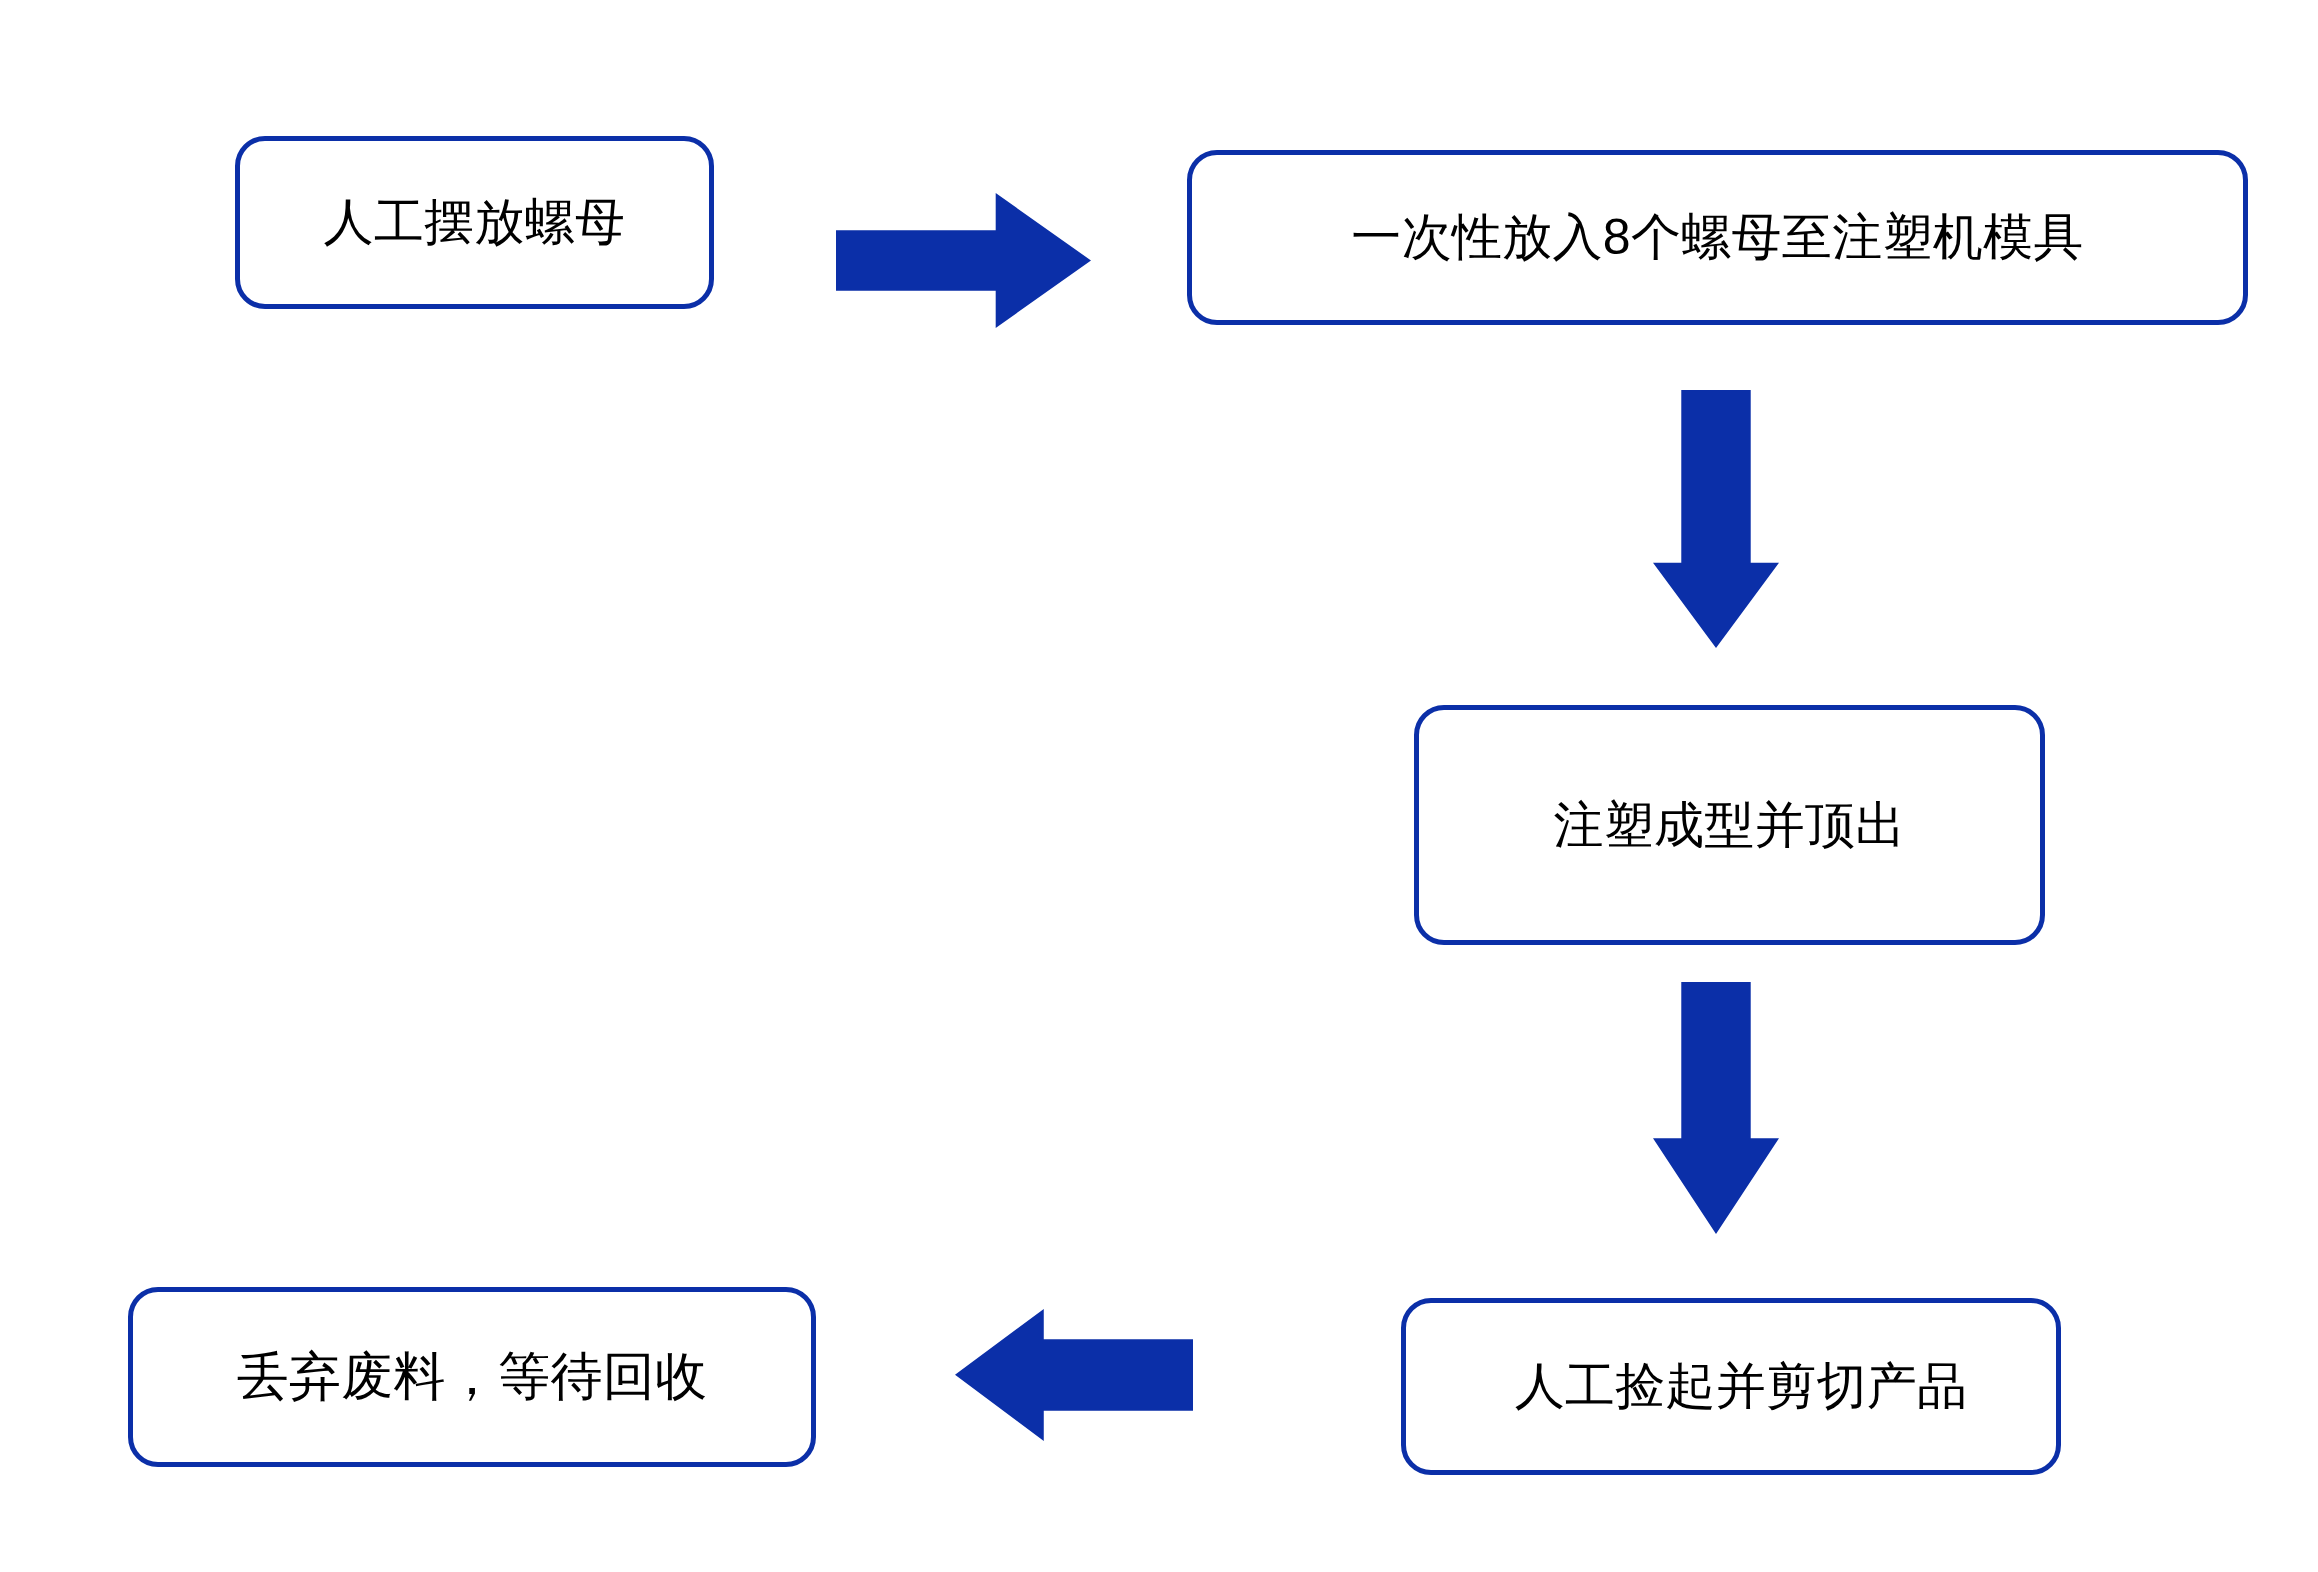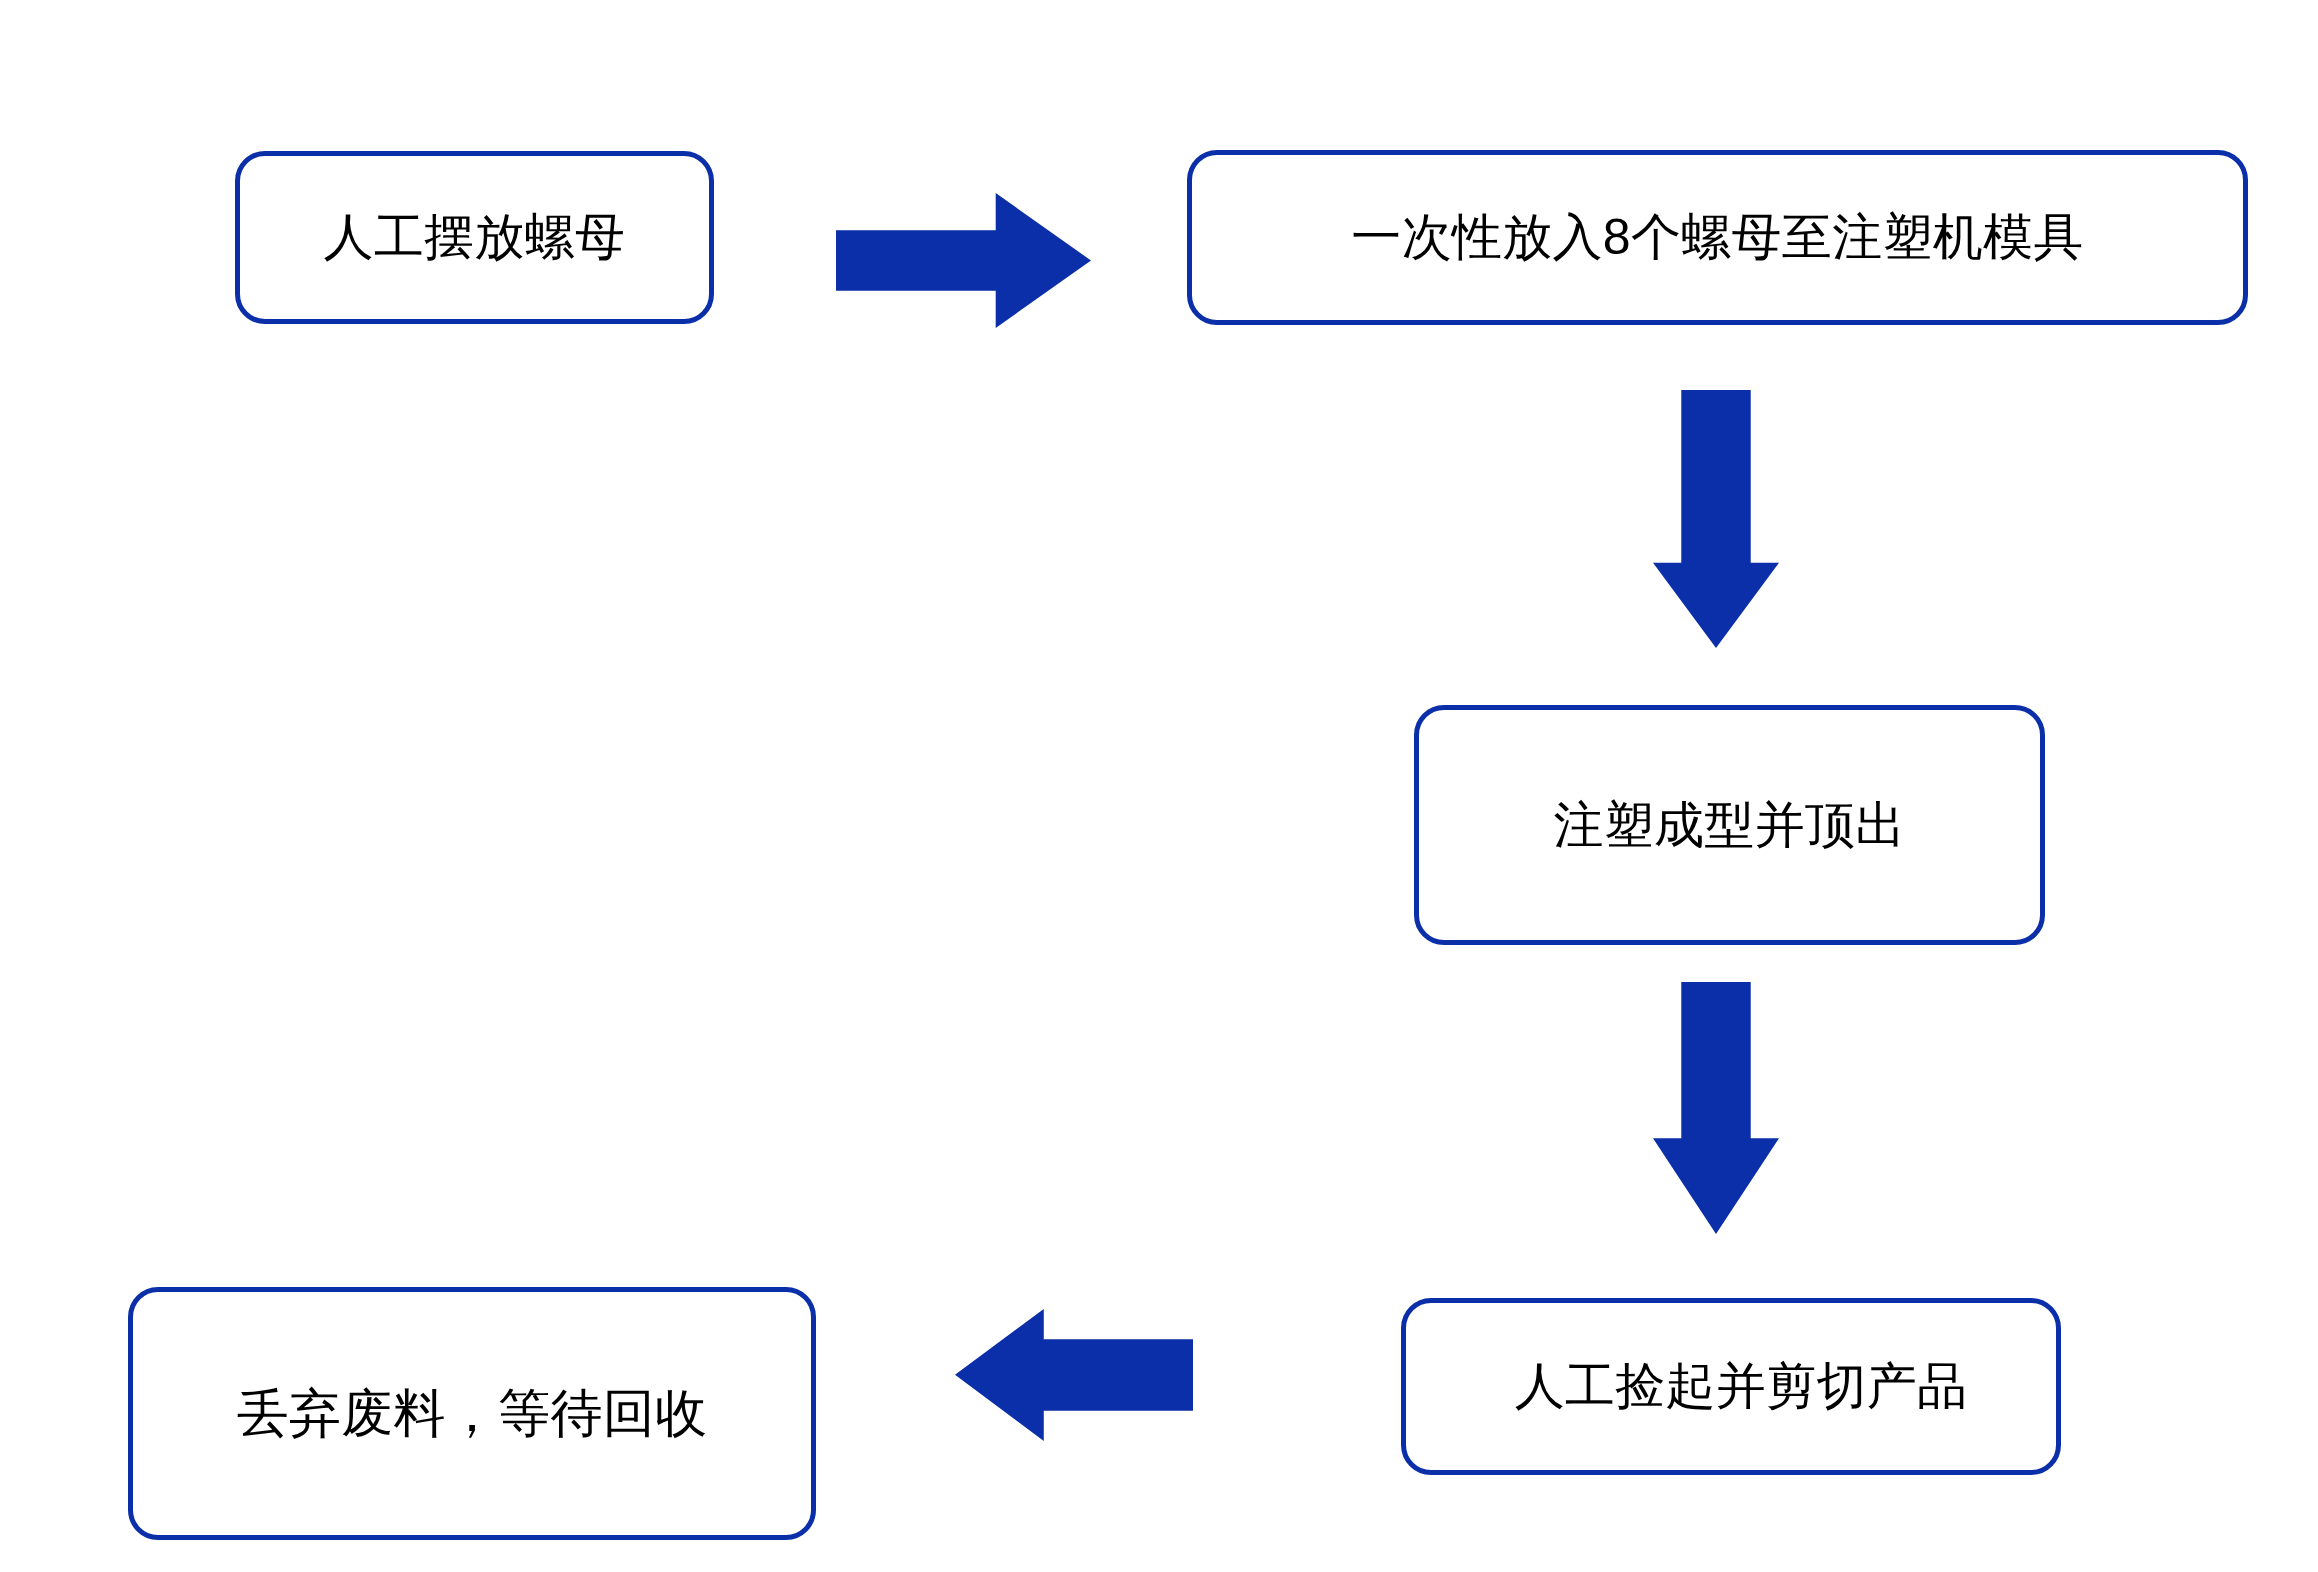--- a/index.html
+++ b/index.html
@@ -27,33 +27,33 @@
     text-align: center;
   }
   .node-label {
     color: #000000;
     font-weight: 400;
     line-height: 1.1;
     white-space: nowrap;
     letter-spacing: 0.3px;
   }
   
-  #node-manual-place      { left: 235px;  top: 151px;  width: 479px;  height: 173px; }
+  #node-manual-place      { left: 235px;  top: 136px;  width: 479px;  height: 173px; }
   #node-manual-place .node-label      { font-size: 50px; }
 
   #node-insert-nuts       { left: 1187px; top: 150px;  width: 1061px; height: 175px; }
   #node-insert-nuts .node-label       { font-size: 50px; }
 
   #node-injection-mold    { left: 1414px; top: 705px; width: 631px;  height: 240px; }
   #node-injection-mold .node-label    { font-size: 50px; }
 
   #node-pick-cut          { left: 1401px; top: 1298px; width: 660px; height: 177px; }
   #node-pick-cut .node-label          { font-size: 50px; margin-left: 20px; }
 
-  #node-discard-scrap     { left: 128px;  top: 1287px; width: 688px; height: 253px; }
+  #node-discard-scrap     { left: 128px;  top: 1287px; width: 688px; height: 180px; }
   #node-discard-scrap .node-label     { font-size: 52px; }
 
   .arrow {
     position: absolute;
   }
   .arrow svg { display: block; width: 100%; height: 100%; }
 
   #arrow-place-to-insert  { left: 836px; top: 193px;  width: 255px; height: 135px; }
   #arrow-insert-to-mold   { left: 1653px; top: 390px;  width: 126px; height: 258px; }
   #arrow-mold-to-pick     { left: 1653px; top: 982px; width: 126px; height: 252px; }

